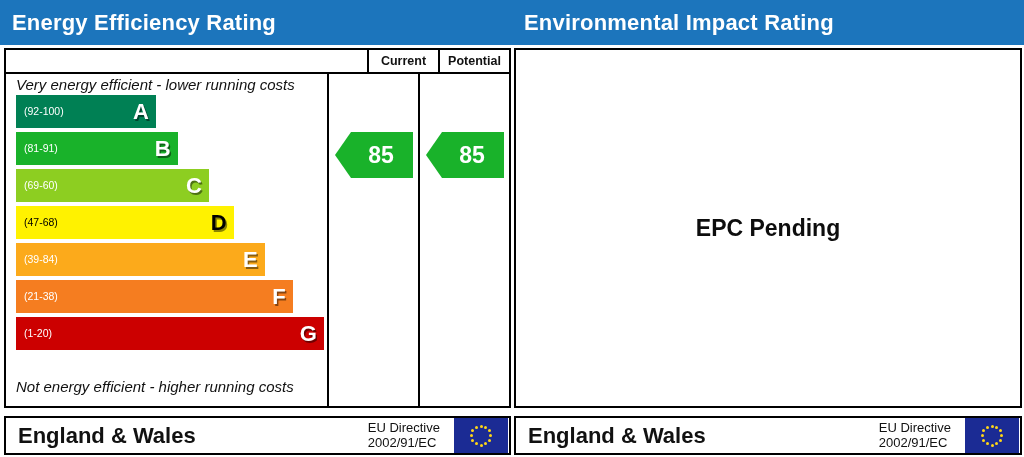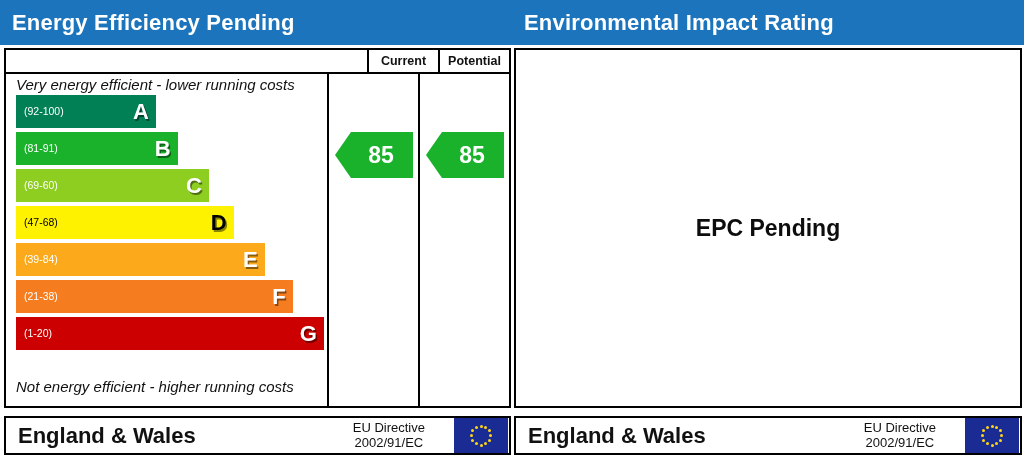--- a/index.html
+++ b/index.html
@@ -160,38 +160,37 @@
   
   .footer {
     position: absolute;
     bottom: 2px;
     height: 39px;
     border: 2px solid #000;
     background: #ffffff;
     display: flex;
     flex-direction: row;
     align-items: center;
-    gap: 23px;
   }
   .footer.left-f { left: 4px; width: 507px; }
   .footer.right-f { left: 2px; width: 508px; }
   .region {
     flex: 1 1 auto;
     font-size: 22px;
     font-weight: bold;
     color: #111;
     padding-left: 12px;
     white-space: nowrap;
   }
   .directive {
     font-size: 13px;
     color: #111;
-    text-align: center;
+    text-align: left;
     line-height: 1.12;
-    padding-right: 6px;
+    padding-right: 14px;
     white-space: nowrap;
   }
   .euflag {
     width: 54px; height: 35px;
     background: #1b2b94;
     position: relative;
     margin-right: 1px;
     flex: 0 0 auto;
   }
   .euflag .star {
@@ -208,21 +207,21 @@
     background: #ffffff;
   }
 </style>
 </head>
 <body>
 
 <div class="epc-root">
 
   <div class="panel">
 
-    <div class="banner">Energy Efficiency Pending</div>
+    <div class="banner">Energy Efficiency Rating</div>
 
     <div class="body-area">
 
       <div class="rate-table">
 
         <div class="rt-header">
           <div class="rt-h-spacer"></div>
           <div class="rt-h-cell div">Current</div>
           <div class="rt-h-cell">Potential</div>
         </div>

